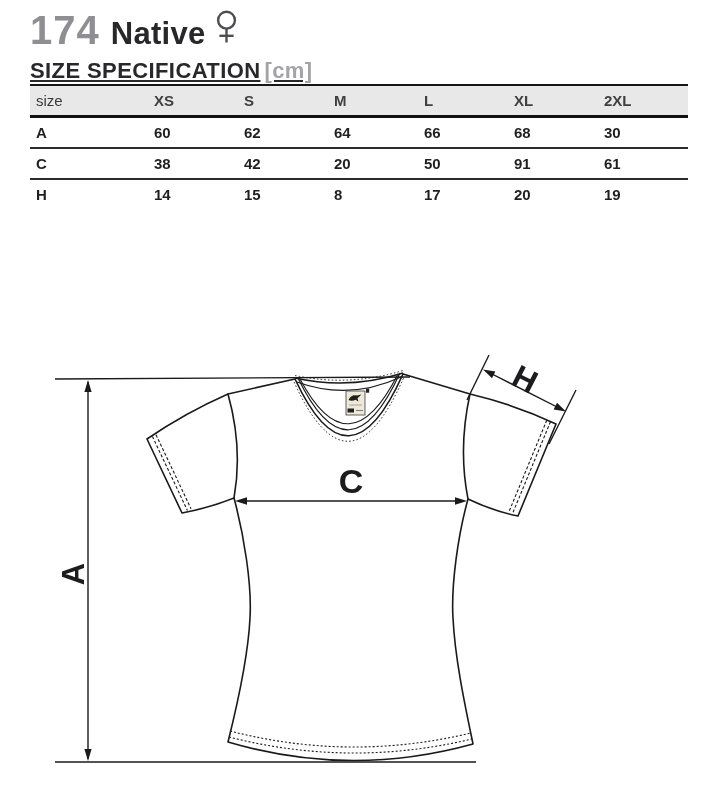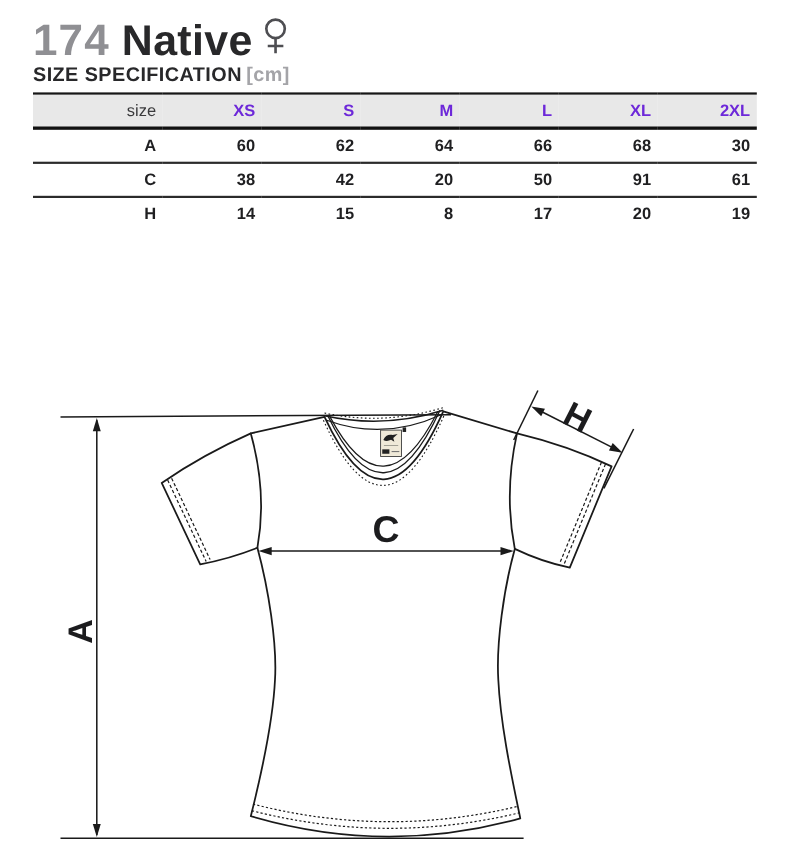--- a/index.html
+++ b/index.html
@@ -3,33 +3,33 @@
 <meta charset="utf-8">
 <style>
   html,body{margin:0;padding:0;background:#fff;}
   .page{
     position:relative;width:720px;height:789px;background:#ffffff;overflow:hidden;
     font-family:"Liberation Sans","DejaVu Sans",sans-serif;color:#28282a;
   }
   
   .header{position:absolute;left:30px;top:4px;display:flex;align-items:baseline;}
   .product-number{font-size:40px;font-weight:bold;color:#8f8f93;letter-spacing:1px;line-height:1;}
-  .product-name{font-size:39px;font-weight:bold;color:#28282a;margin-left:11px;letter-spacing:.3px;line-height:1;margin-top:14px;}
+  .product-name{font-size:31px;font-weight:bold;color:#28282a;margin-left:11px;letter-spacing:.3px;line-height:1;margin-top:14px;}
   .gender-icon{margin-left:9px;vertical-align:-3px;}
   
-  .section-title{position:absolute;left:30px;top:58px;font-size:18px;font-weight:bold;letter-spacing:.4px;color:#28282a;}
+  .section-title{position:absolute;left:30px;top:58px;font-size:22px;font-weight:bold;letter-spacing:.4px;color:#28282a;text-decoration:underline;}
   .section-unit{color:#a4a4a8;margin-left:4px;}
   
   table.size-table{
     position:absolute;left:30px;top:84px;width:658px;border-collapse:collapse;table-layout:fixed;
     border-top:2.5px solid #161616;
   }
-  table.size-table th,table.size-table td{text-align:right;padding:6px;}
+  table.size-table th,table.size-table td{text-align:left;padding:6px;}
   table.size-table thead tr{background:#e8e8e8;height:29px;border-bottom:3px solid #111;}
-  table.size-table thead th{font-size:15px;font-weight:bold;color:#6d28d9;}
+  table.size-table thead th{font-size:15px;font-weight:bold;color:#404040;}
   table.size-table thead th:first-child{font-weight:400;color:#3a3a3c;width:106px;}
   table.size-table tbody tr{height:27px;}
   table.size-table tbody tr + tr{border-top:2px solid #2b2b2b;}
   table.size-table tbody th,table.size-table tbody td{font-size:15px;font-weight:bold;color:#1f1f21;}
   
   .note{position:absolute;left:30px;top:206px;font-size:12.5px;font-style:italic;color:#b3b3b5;letter-spacing:.2px;}
   
   svg.diagram{position:absolute;left:0;top:230px;}
   .dim-label{font-family:"Liberation Sans","DejaVu Sans",sans-serif;font-weight:bold;fill:#1c1c1e;}
 </style>

